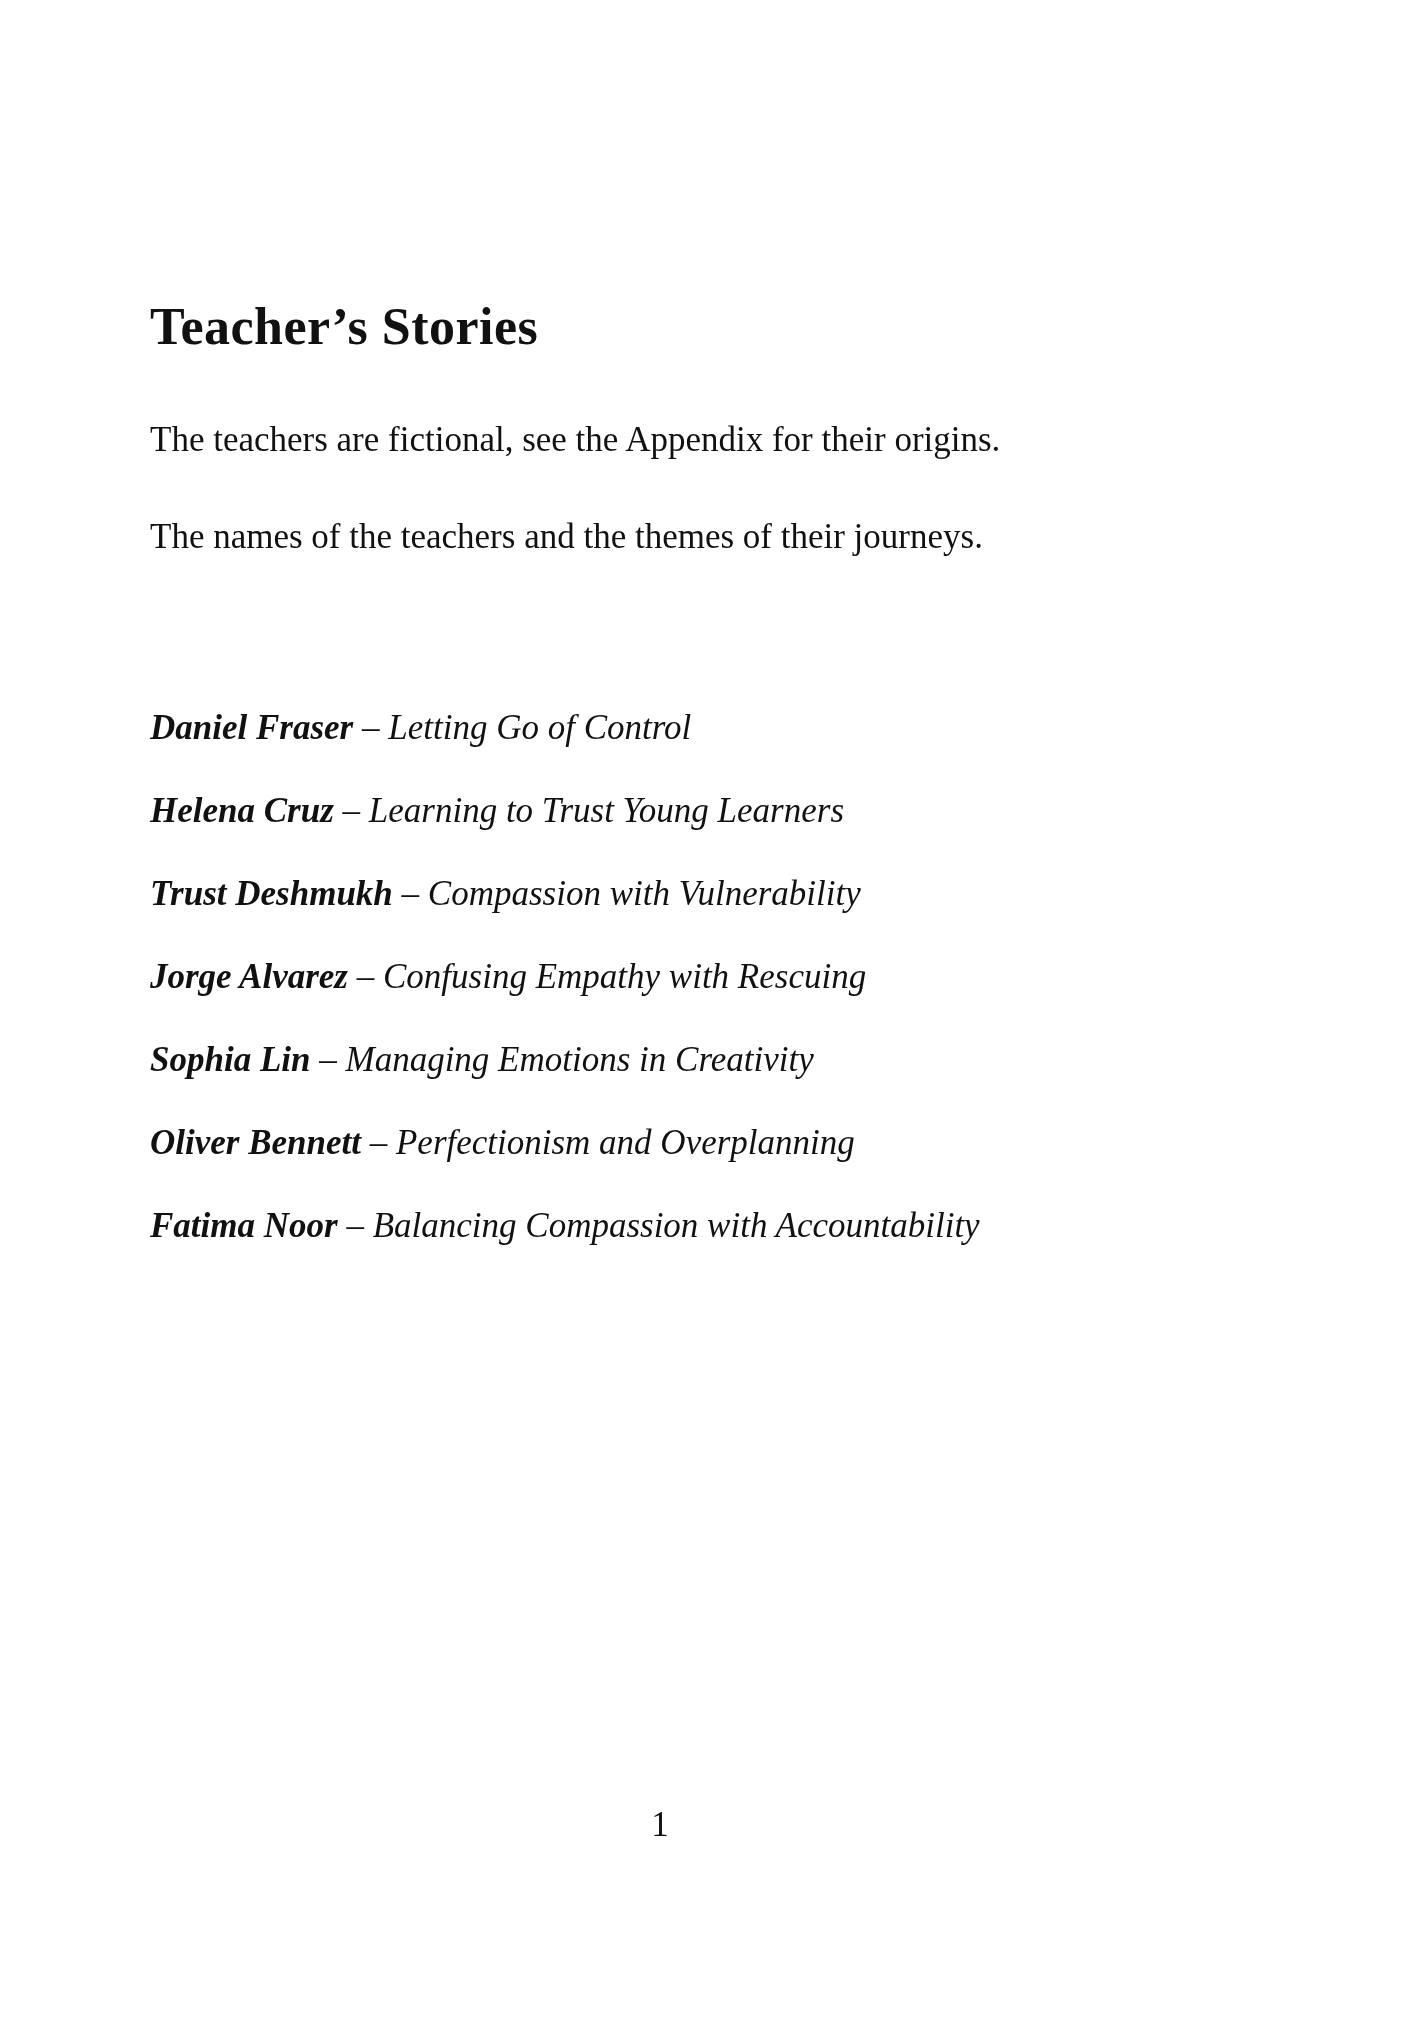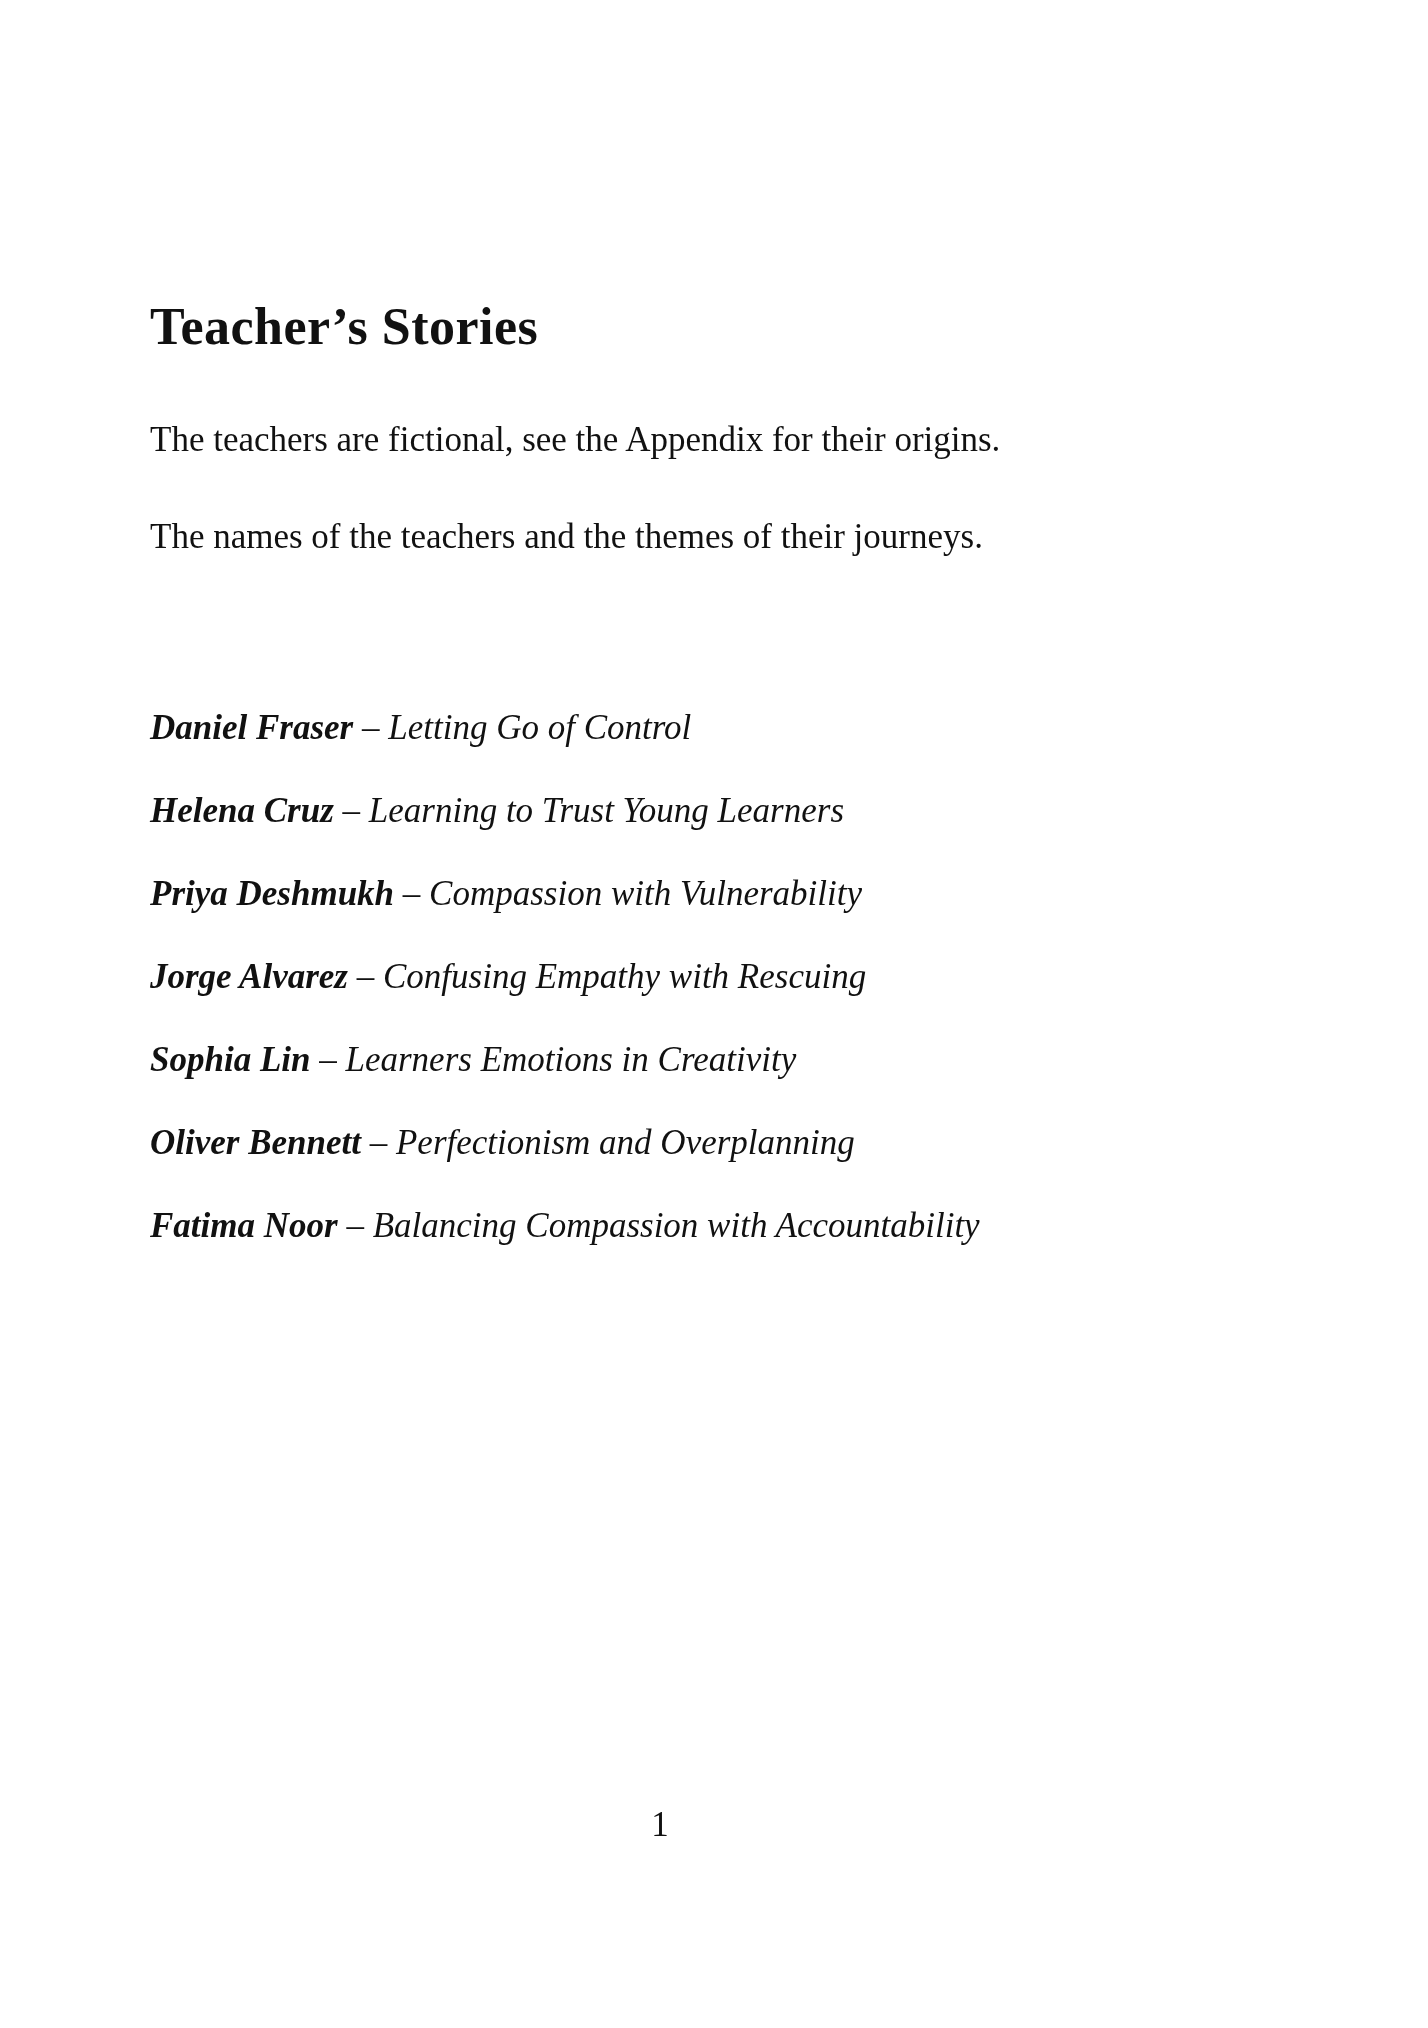--- a/index.html
+++ b/index.html
@@ -60,22 +60,22 @@
 
   <h1 class="doc-title">Teacher’s Stories</h1>
 
   <p class="intro">The teachers are fictional, see the Appendix for their origins.</p>
 
   <p class="intro">The names of the teachers and the themes of their journeys.</p>
 
   <div class="teacher-list" id="teacher-list">
       <p class="teacher"><strong>Daniel Fraser</strong><span> – Letting Go of Control</span></p>
       <p class="teacher"><strong>Helena Cruz</strong><span> – Learning to Trust Young Learners</span></p>
-      <p class="teacher"><strong>Priya Deshmukh</strong><span> – Compassion with Vulnerability</span></p>
+      <p class="teacher"><strong>Trust Deshmukh</strong><span> – Compassion with Vulnerability</span></p>
       <p class="teacher"><strong>Jorge Alvarez</strong><span> – Confusing Empathy with Rescuing</span></p>
-      <p class="teacher"><strong>Sophia Lin</strong><span> – Learners Emotions in Creativity</span></p>
+      <p class="teacher"><strong>Sophia Lin</strong><span> – Managing Emotions in Creativity</span></p>
       <p class="teacher"><strong>Oliver Bennett</strong><span> – Perfectionism and Overplanning</span></p>
       <p class="teacher"><strong>Fatima Noor</strong><span> – Balancing Compassion with Accountability</span></p>
     </div>
 
   <div class="page-number">1</div>
 
 </div>
 
 </body></html>

